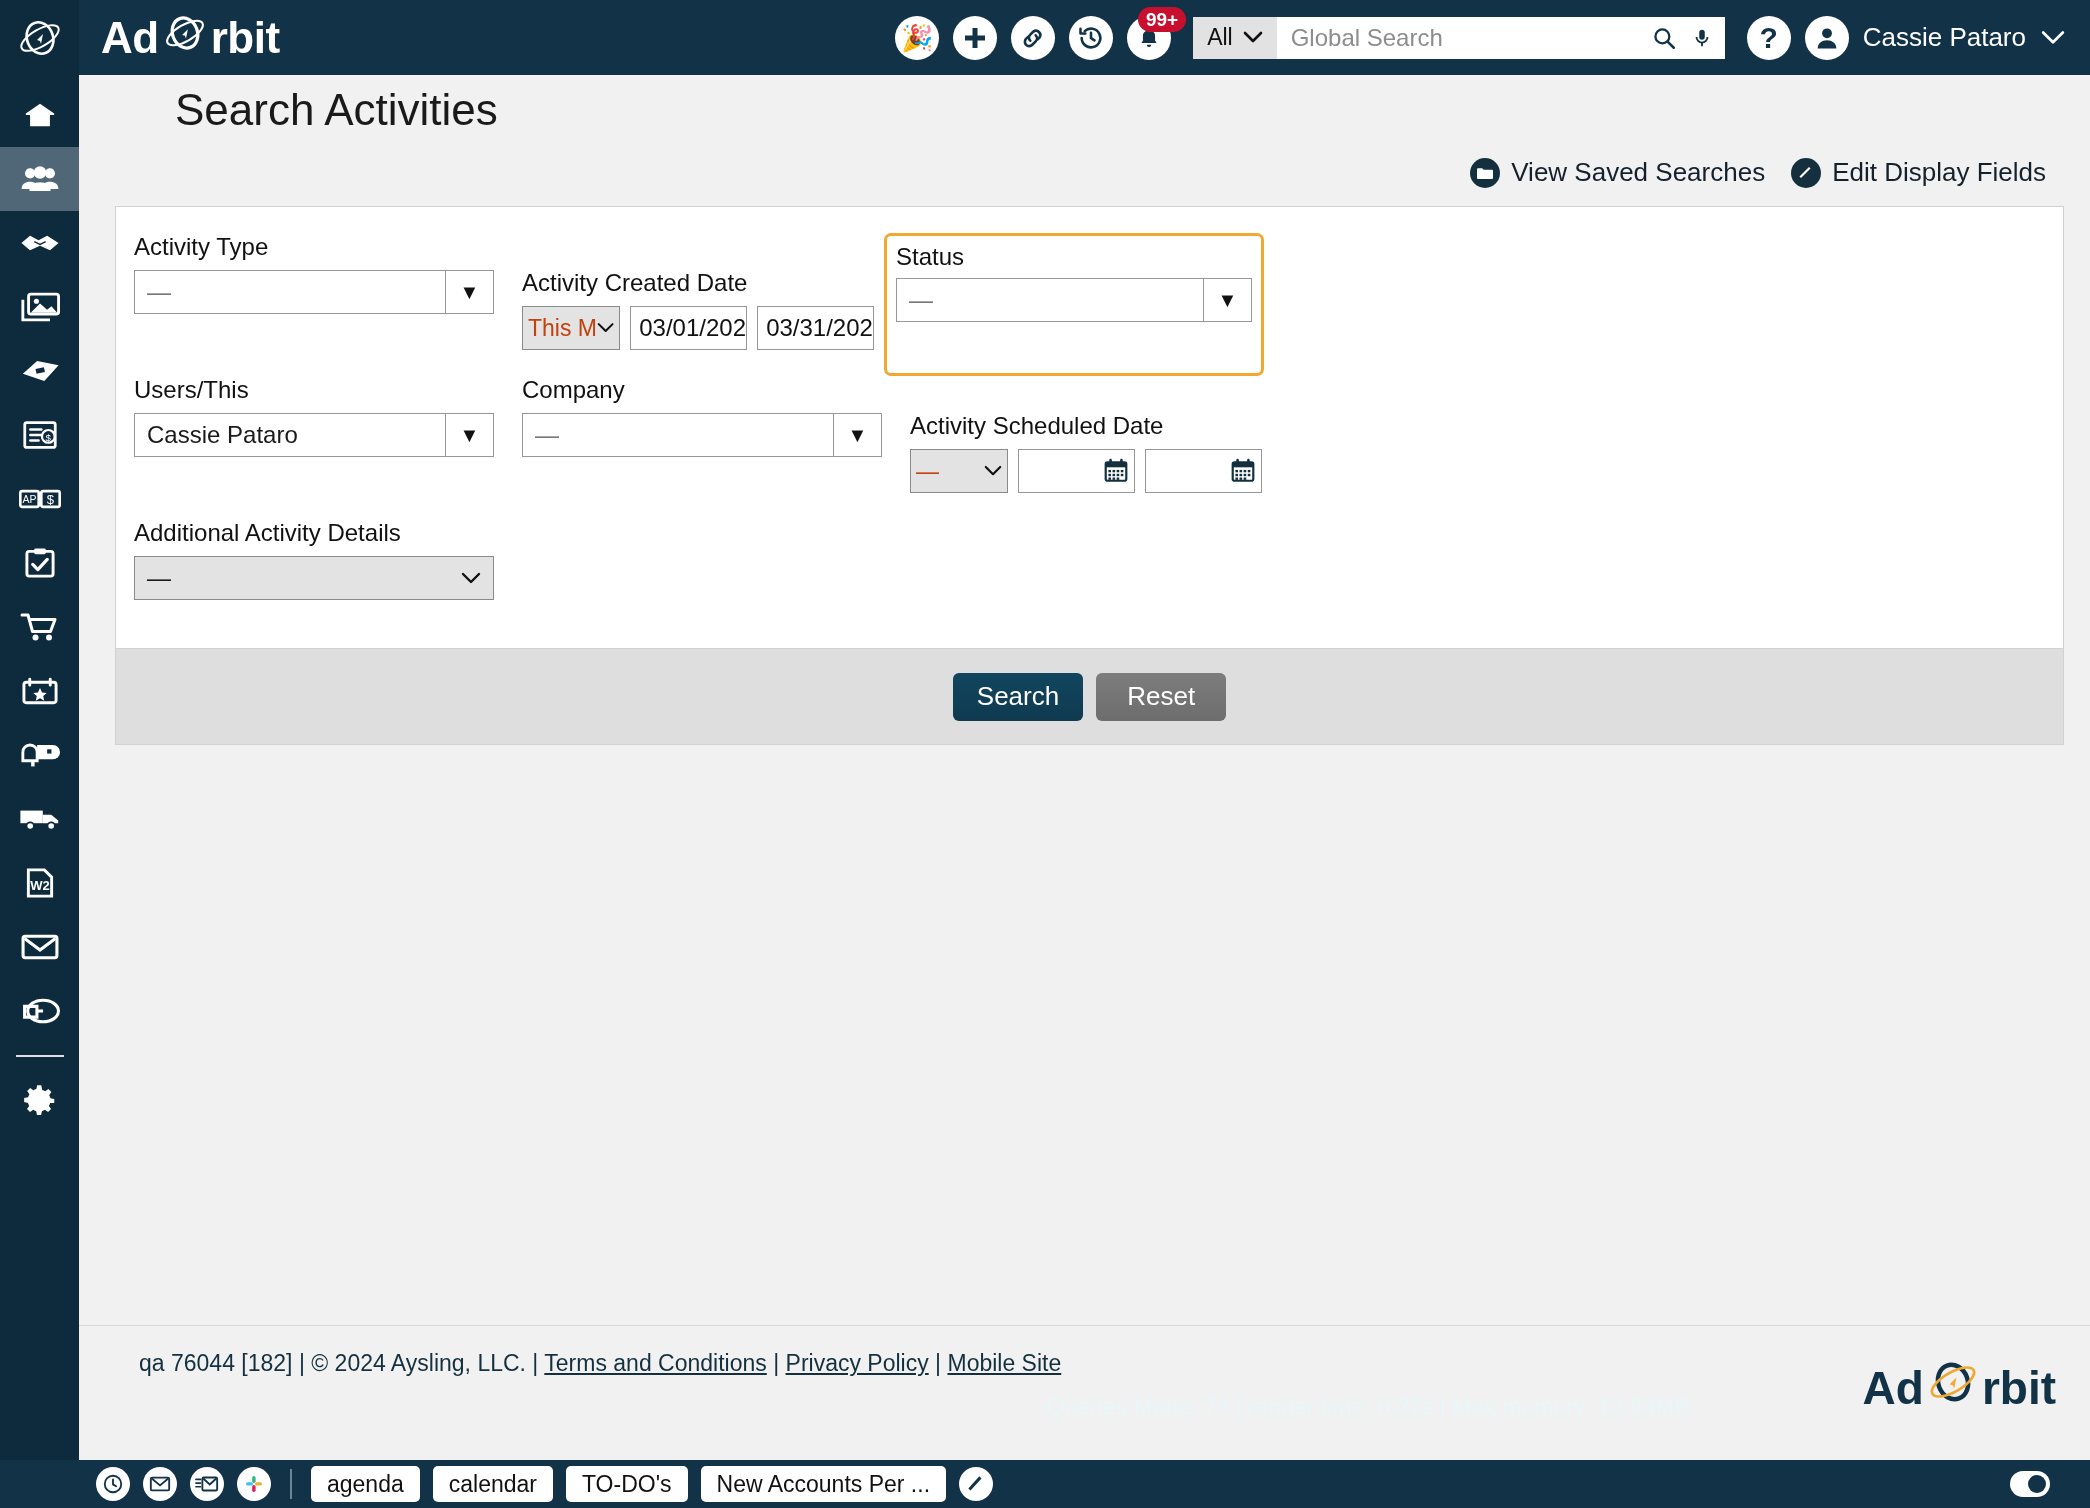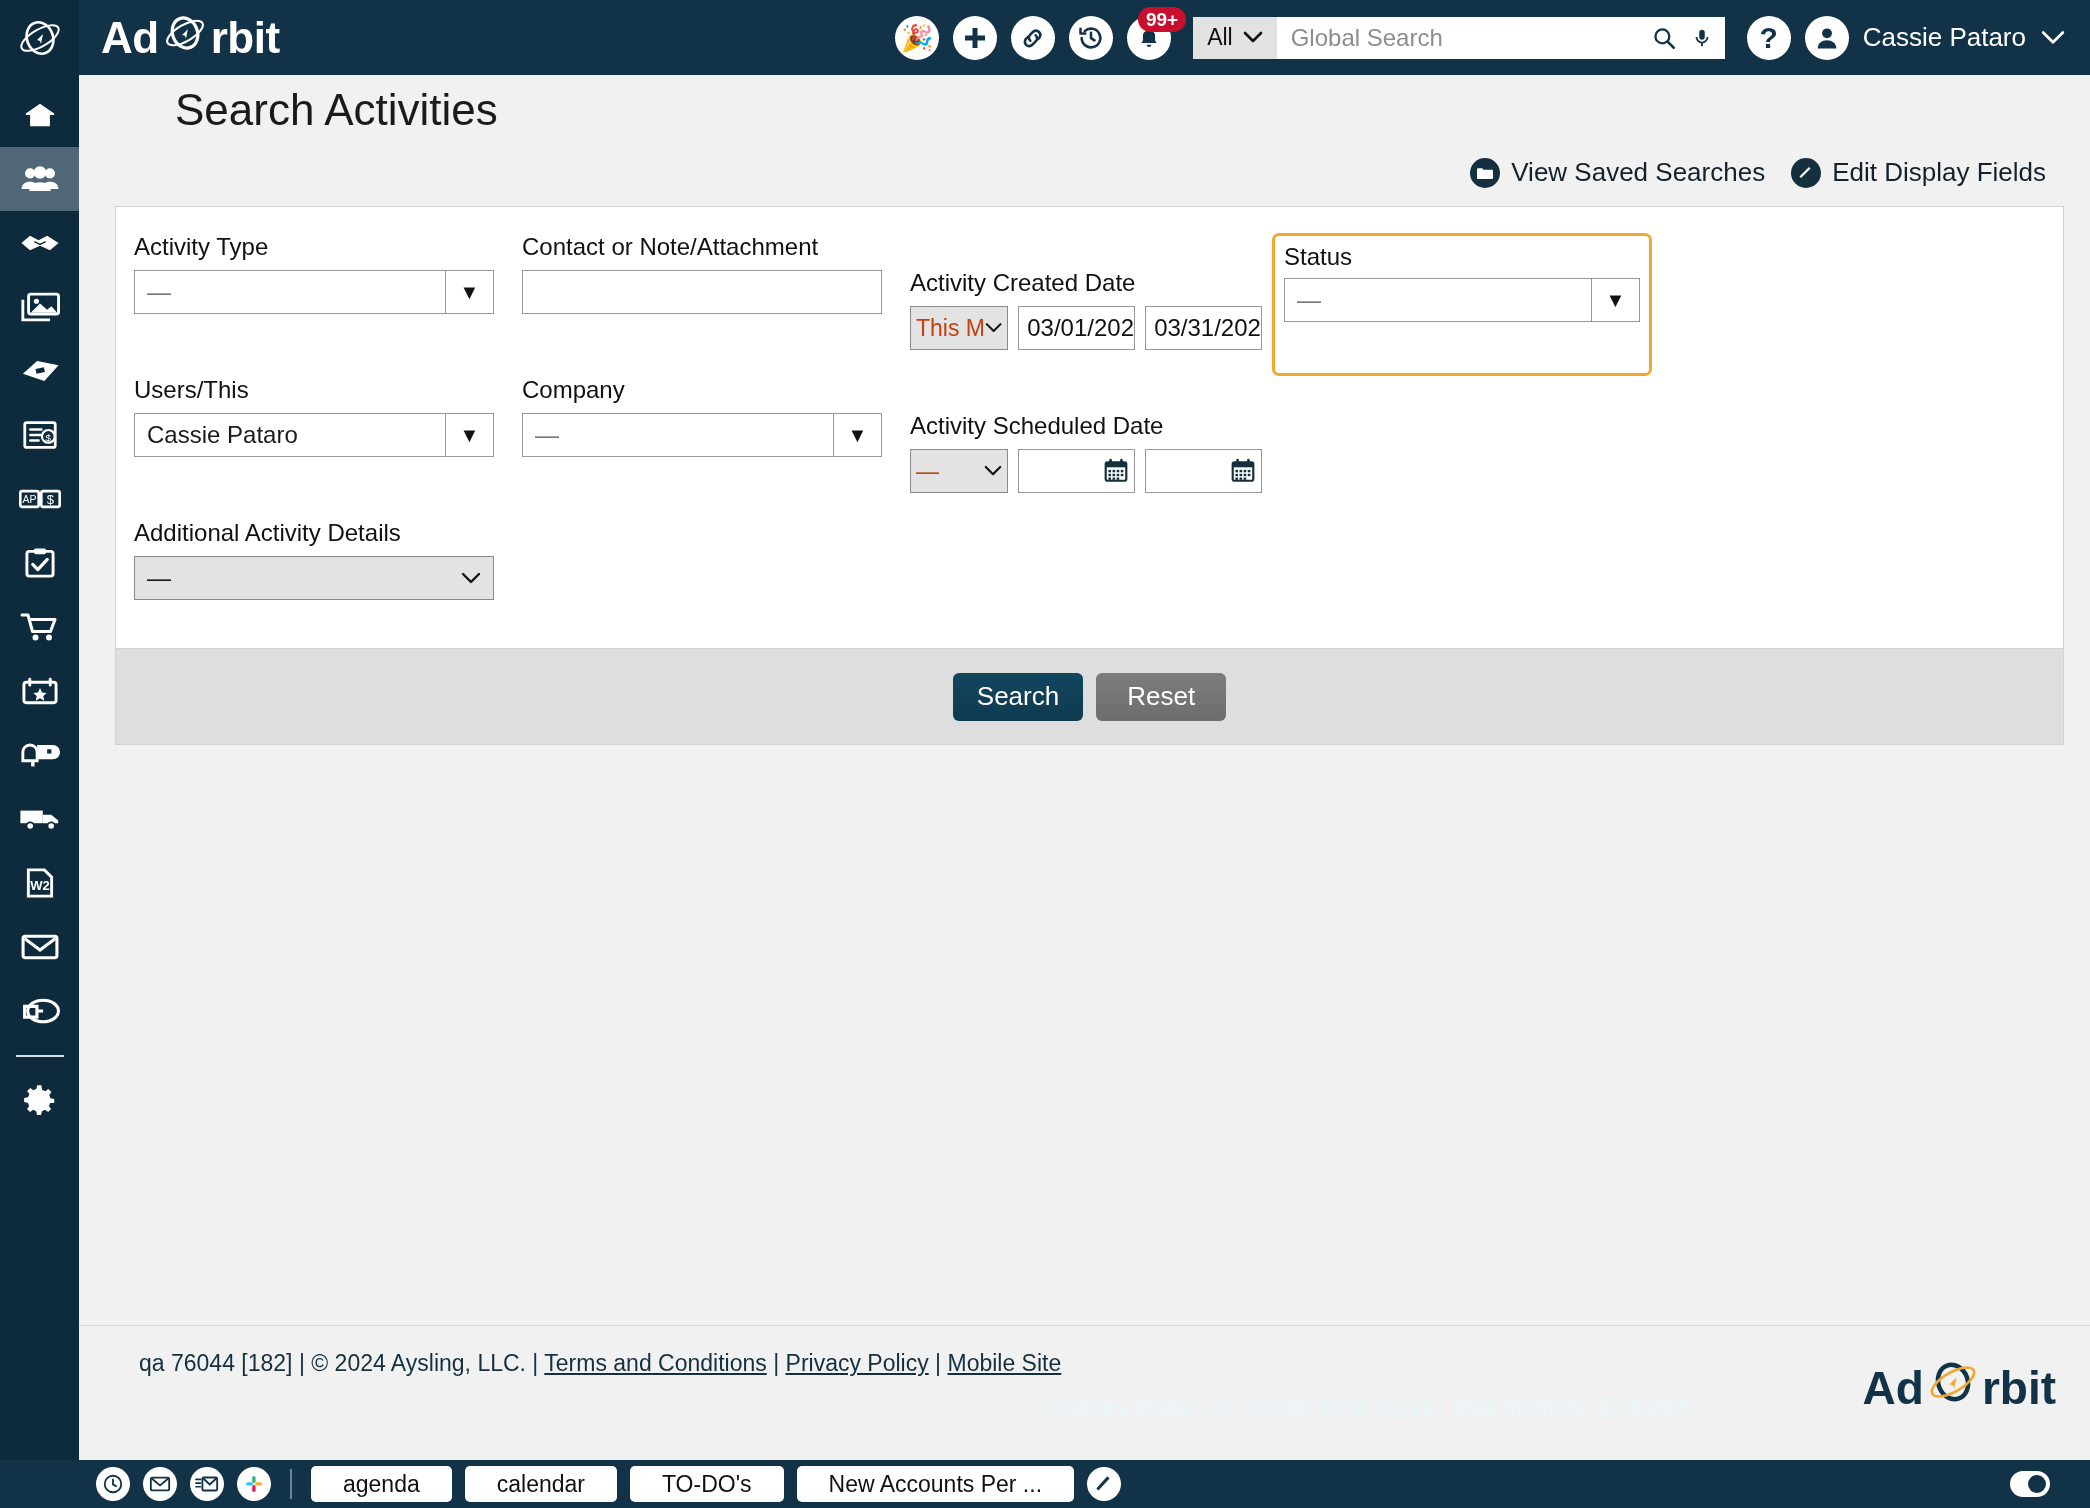--- a/index.html
+++ b/index.html
@@ -165,21 +165,21 @@
   
   .taskbar {
     position:absolute; left:0; right:0; bottom:0; height:48px; background:#123247;
     display:flex; align-items:center; padding-left:96px; gap:13px;
   }
   .tb-icon { width:34px; height:34px; border-radius:50%; background:#fff;
     display:flex; align-items:center; justify-content:center; color:#123247; flex:0 0 auto; }
   .tb-div { width:2px; height:30px; background:#6d8494; margin:0 6px; }
   .tb-tab {
     background:#fff; color:#111; height:36px; border-radius:5px; display:flex;
-    align-items:center; padding:0 32px; font-size:23px; white-space:nowrap;
+    align-items:center; padding:0 16px; font-size:23px; white-space:nowrap;
   }
   .tb-right { margin-left:auto; margin-right:40px; display:flex; align-items:center; }
   .toggle-pill {
     width:40px; height:26px; border-radius:13px; background:#fff; position:relative;
   }
   .toggle-pill::after {
     content:""; position:absolute; right:4px; top:4px; width:18px; height:18px;
     border-radius:50%; background:#123247;
   }
 </style>
@@ -419,24 +419,20 @@
 
       <div class="row">
         <div class="field col-a">
           <span class="flabel">Activity Type</span>
           <div class="ddl">
             <span class="val dash">—</span>
             <span class="arw">▼</span>
           </div>
         </div>
 
-        <div class="field col-b">
-          <span class="flabel">Contact or Note/Attachment</span>
-          <input class="txtin" type="text" value="" placeholder="" style="">
-        </div>
 
         <div class="field col-c">
           <span class="flabel">Activity Created Date</span>
           <div class="daterow">
             <div class="dsel">
               <span>This M</span>
               <svg class="chev" width="18" height="12" viewBox="0 0 20 13">
                 <path d="M2 2 L10 10 L18 2" fill="none" stroke="#111" stroke-width="2.4" stroke-linecap="round" stroke-linejoin="round"></path>
               </svg>
             </div>

